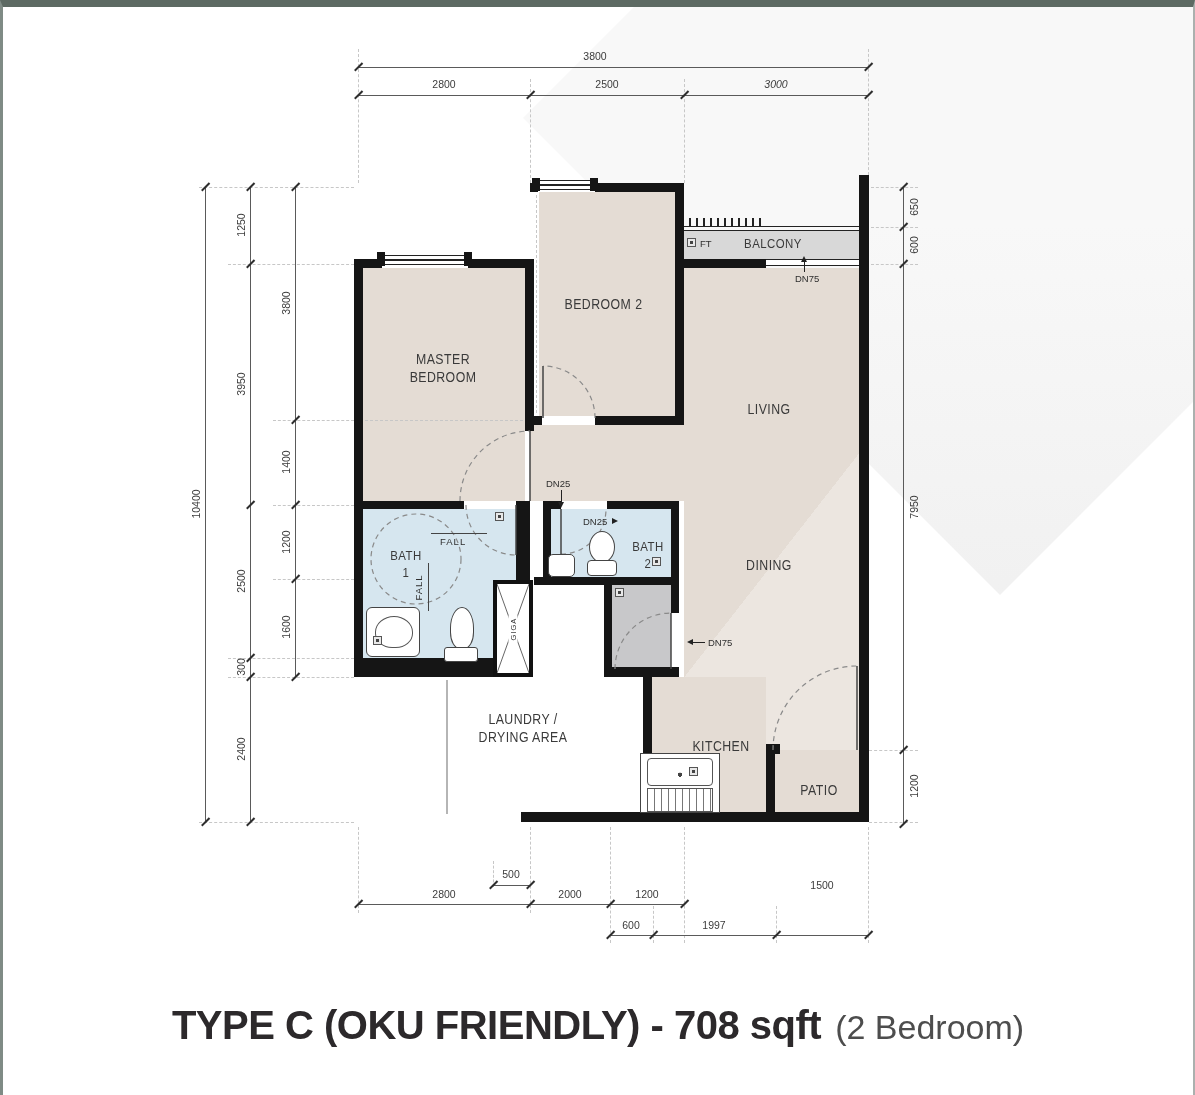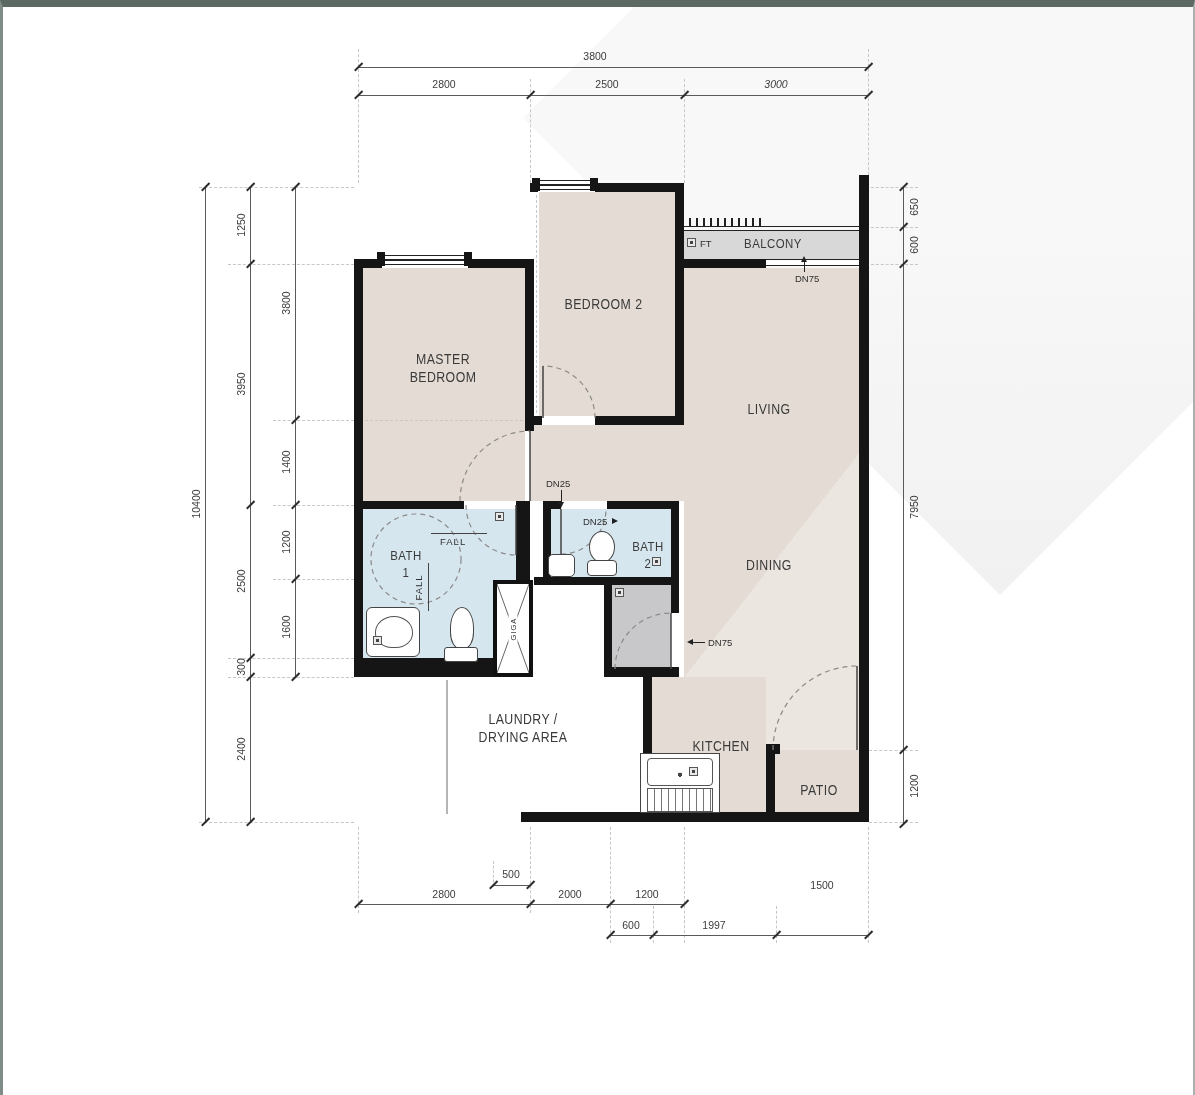--- a/index.html
+++ b/index.html
@@ -276,14 +276,17 @@
     <div class="dim" style="left:478px;top:861px;width:60px;">500</div>
     <div class="dim" style="left:411px;top:881px;width:60px;">2800</div>
     <div class="dim" style="left:537px;top:881px;width:60px;">2000</div>
     <div class="dim" style="left:614px;top:881px;width:60px;">1200</div>
     <div class="dim" style="left:598px;top:912px;width:60px;">600</div>
     <div class="dim" style="left:681px;top:912px;width:60px;">1997</div>
     <div class="dim" style="left:789px;top:872px;width:60px;">1500</div>
 
   </div>
 
+  <div class="abs" style="left:0;top:996px;width:100%;text-align:center;z-index:2;">
+    <span class="t-main">TYPE C (OKU FRIENDLY) - 708 sqft</span><span class="t-sub">(2 Bedroom)</span>
+  </div>
 
 </div>
 
 </body></html>

